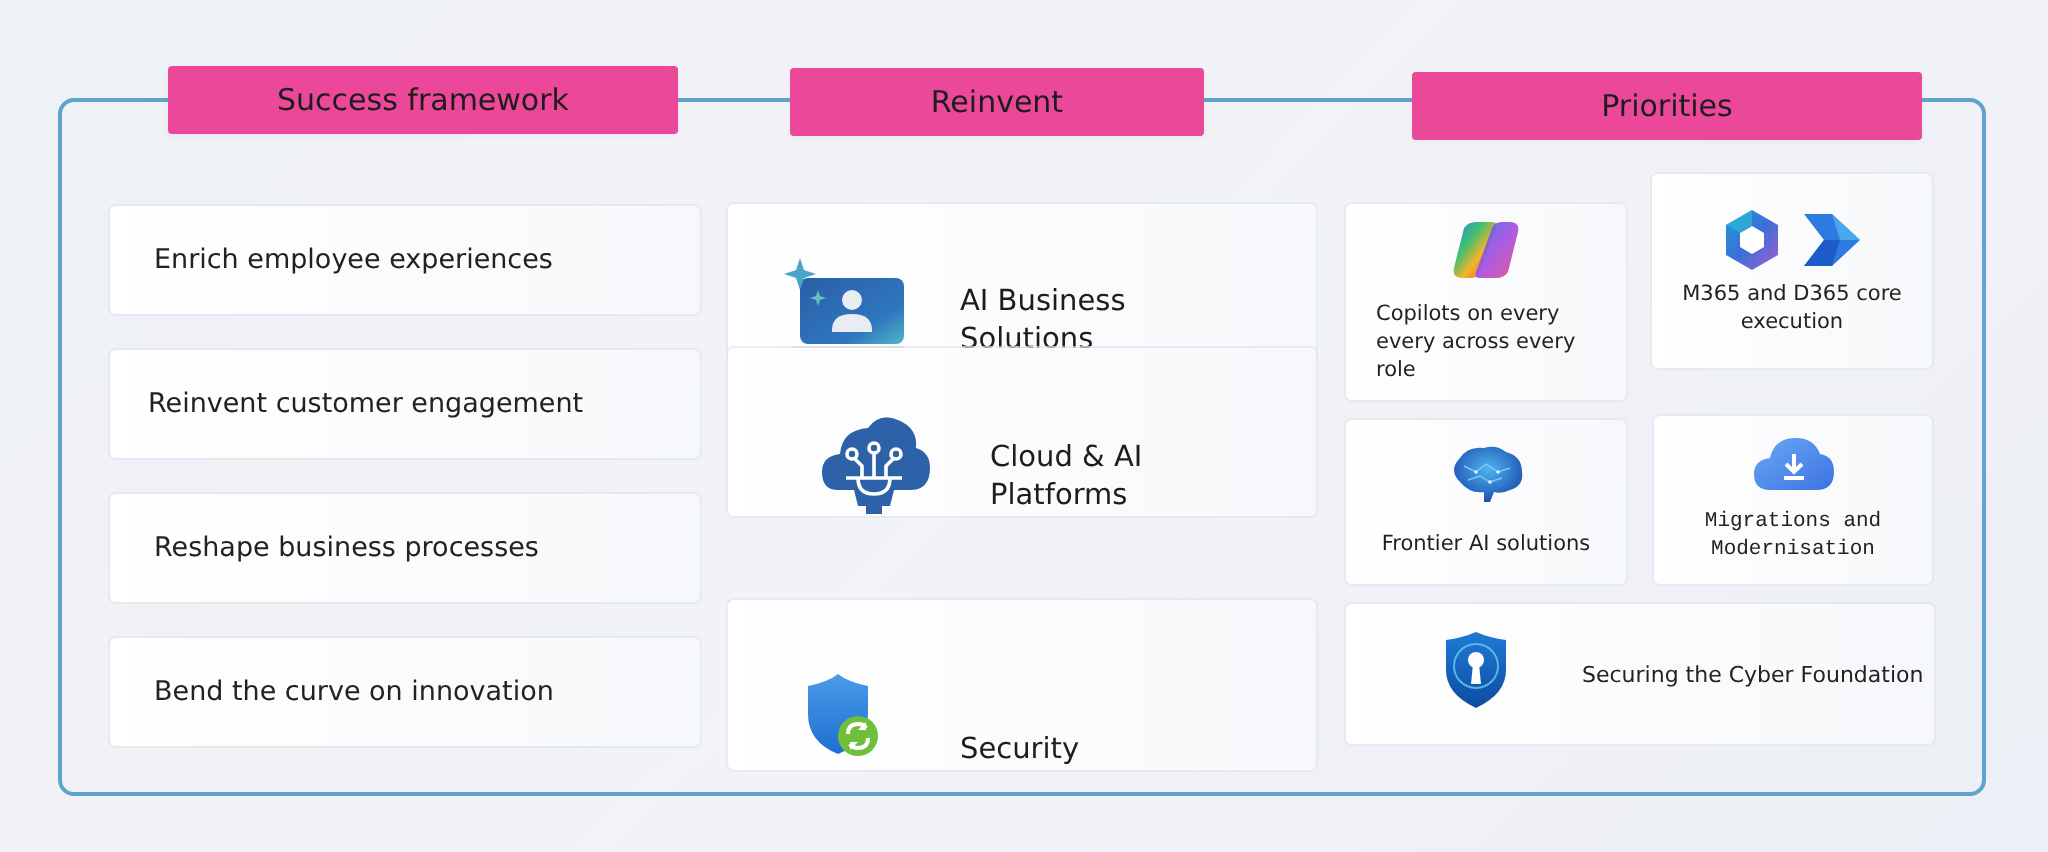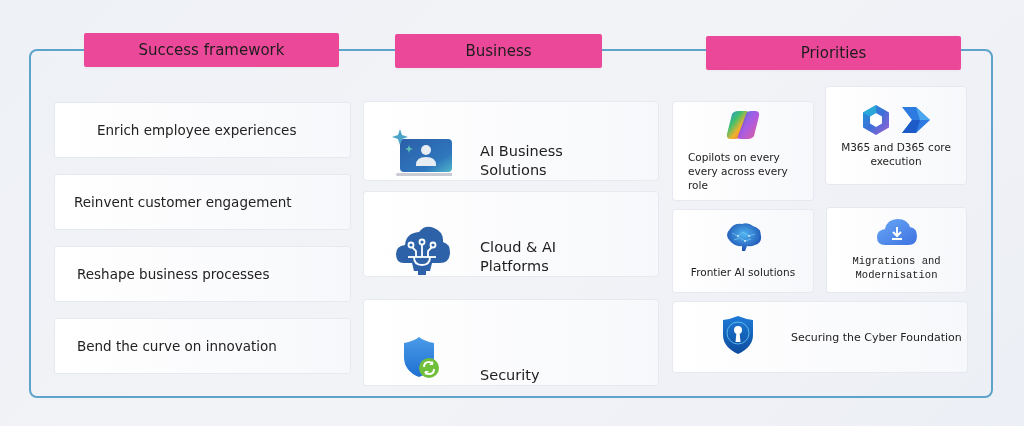--- a/index.html
+++ b/index.html
@@ -34,27 +34,27 @@
 </style>
 </head>
 <body>
 
 <div class="frame"></div>
 
 <div class="header" style="left:84px; top:33px; width:255px;">
   <span>Success framework</span>
 </div>
 <div class="header" style="left:395px; top:34px; width:207px;">
-  <span>Business</span>
+  <span>Reinvent</span>
 </div>
 <div class="header" style="left:706px; top:36px; width:255px;">
   <span>Priorities</span>
 </div>
 
-<div class="card sf-card" style="top:103px;padding-left:20px;">
+<div class="card sf-card" style="top:103px;">
   <span>Enrich employee experiences</span>
 </div>
 <div class="card sf-card" style="top:175px;">
   <span style="padding-left:19px">Reinvent customer engagement</span>
 </div>
 <div class="card sf-card" style="top:247px;">
   <span>Reshape business processes</span>
 </div>
 <div class="card sf-card" style="top:319px;">
   <span>Bend the curve on innovation</span>
@@ -74,21 +74,21 @@
       <rect x="4" y="44" width="60" height="3" rx="1.5" fill="#c9ccd2"></rect>
       <path d="M8 0 L10 6 L16 8 L10 10 L8 16 L6 10 L0 8 L6 6 Z" fill="#4aa3c8"></path>
       <path d="M17 16 L18 19 L21 20 L18 21 L17 24 L16 21 L13 20 L16 19 Z" fill="#5ec3b8"></path>
       <circle cx="34" cy="21" r="5" fill="#e8ecf3"></circle>
       <path d="M24 36 q0 -8 10 -8 q10 0 10 8 v1 h-20 z" fill="#e8ecf3"></path>
     </svg>
   </div>
   <div class="label">AI Business Solutions</div>
 </div>
 
-<div class="card ap-card" style="top:192px; height:84px;">
+<div class="card ap-card" style="top:174px; height:84px;padding-left:15px;">
   <div class="icon">
     <svg width="56" height="54" viewBox="0 0 56 54">
       <path d="M10 40 q-8 0 -8 -9 q0 -8 9 -9 q1 -12 14 -13 q6 -8 15 -4 q10 4 9 14 q7 2 7 10 q0 11 -10 11 z" fill="#2d62a8"></path>
       <path d="M18 40 h20 l-2 8 h-16 z" fill="#2d62a8"></path>
       <rect x="24" y="46" width="8" height="6" fill="#2d62a8"></rect>
       <g stroke="#fff" stroke-width="1.8" fill="none">
         <path d="M14 34 h28"></path>
         <path d="M20 34 q0 8 8 8 q8 0 8 -8"></path>
         <path d="M28 34 v-12"></path>
         <path d="M22 34 v-6 l-4 -4"></path>

